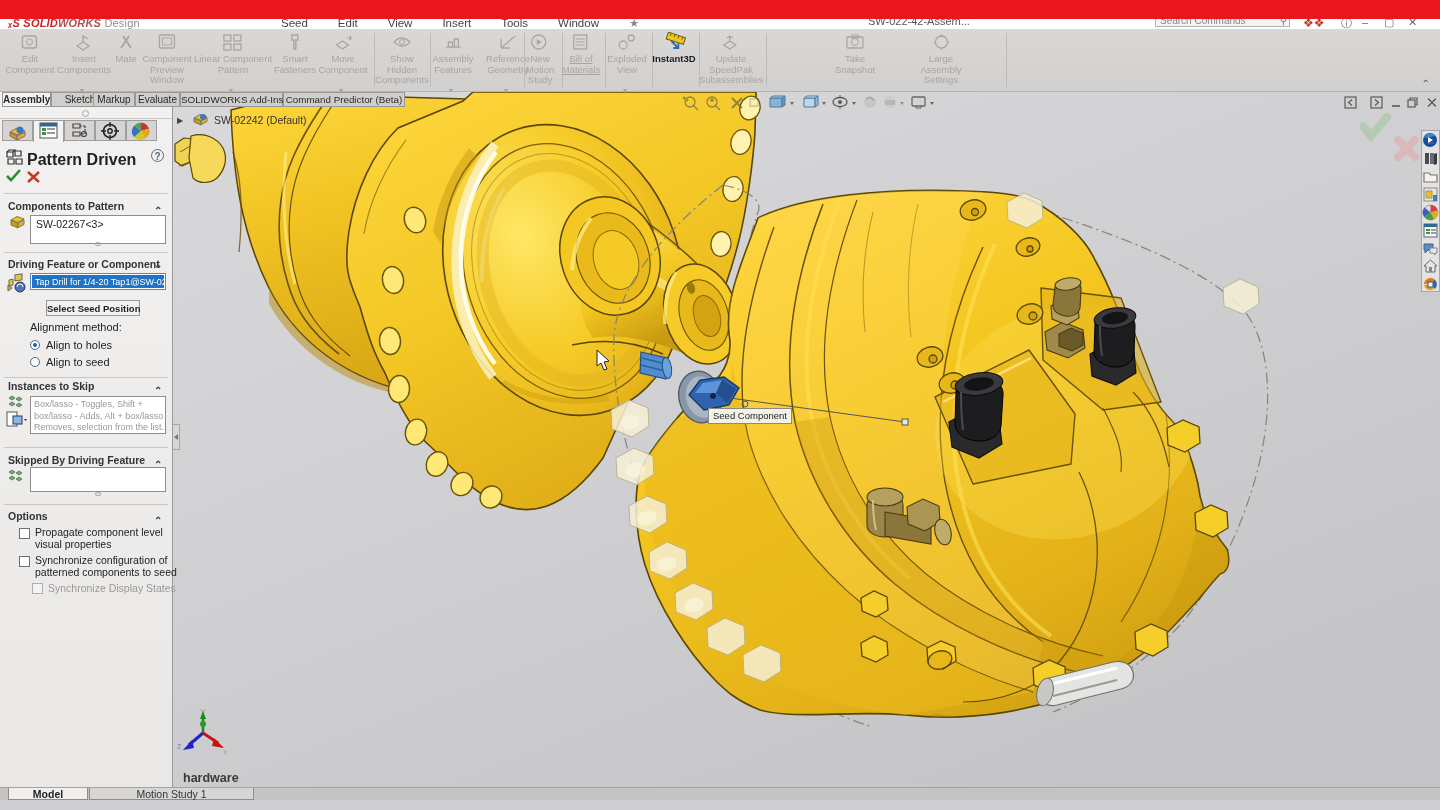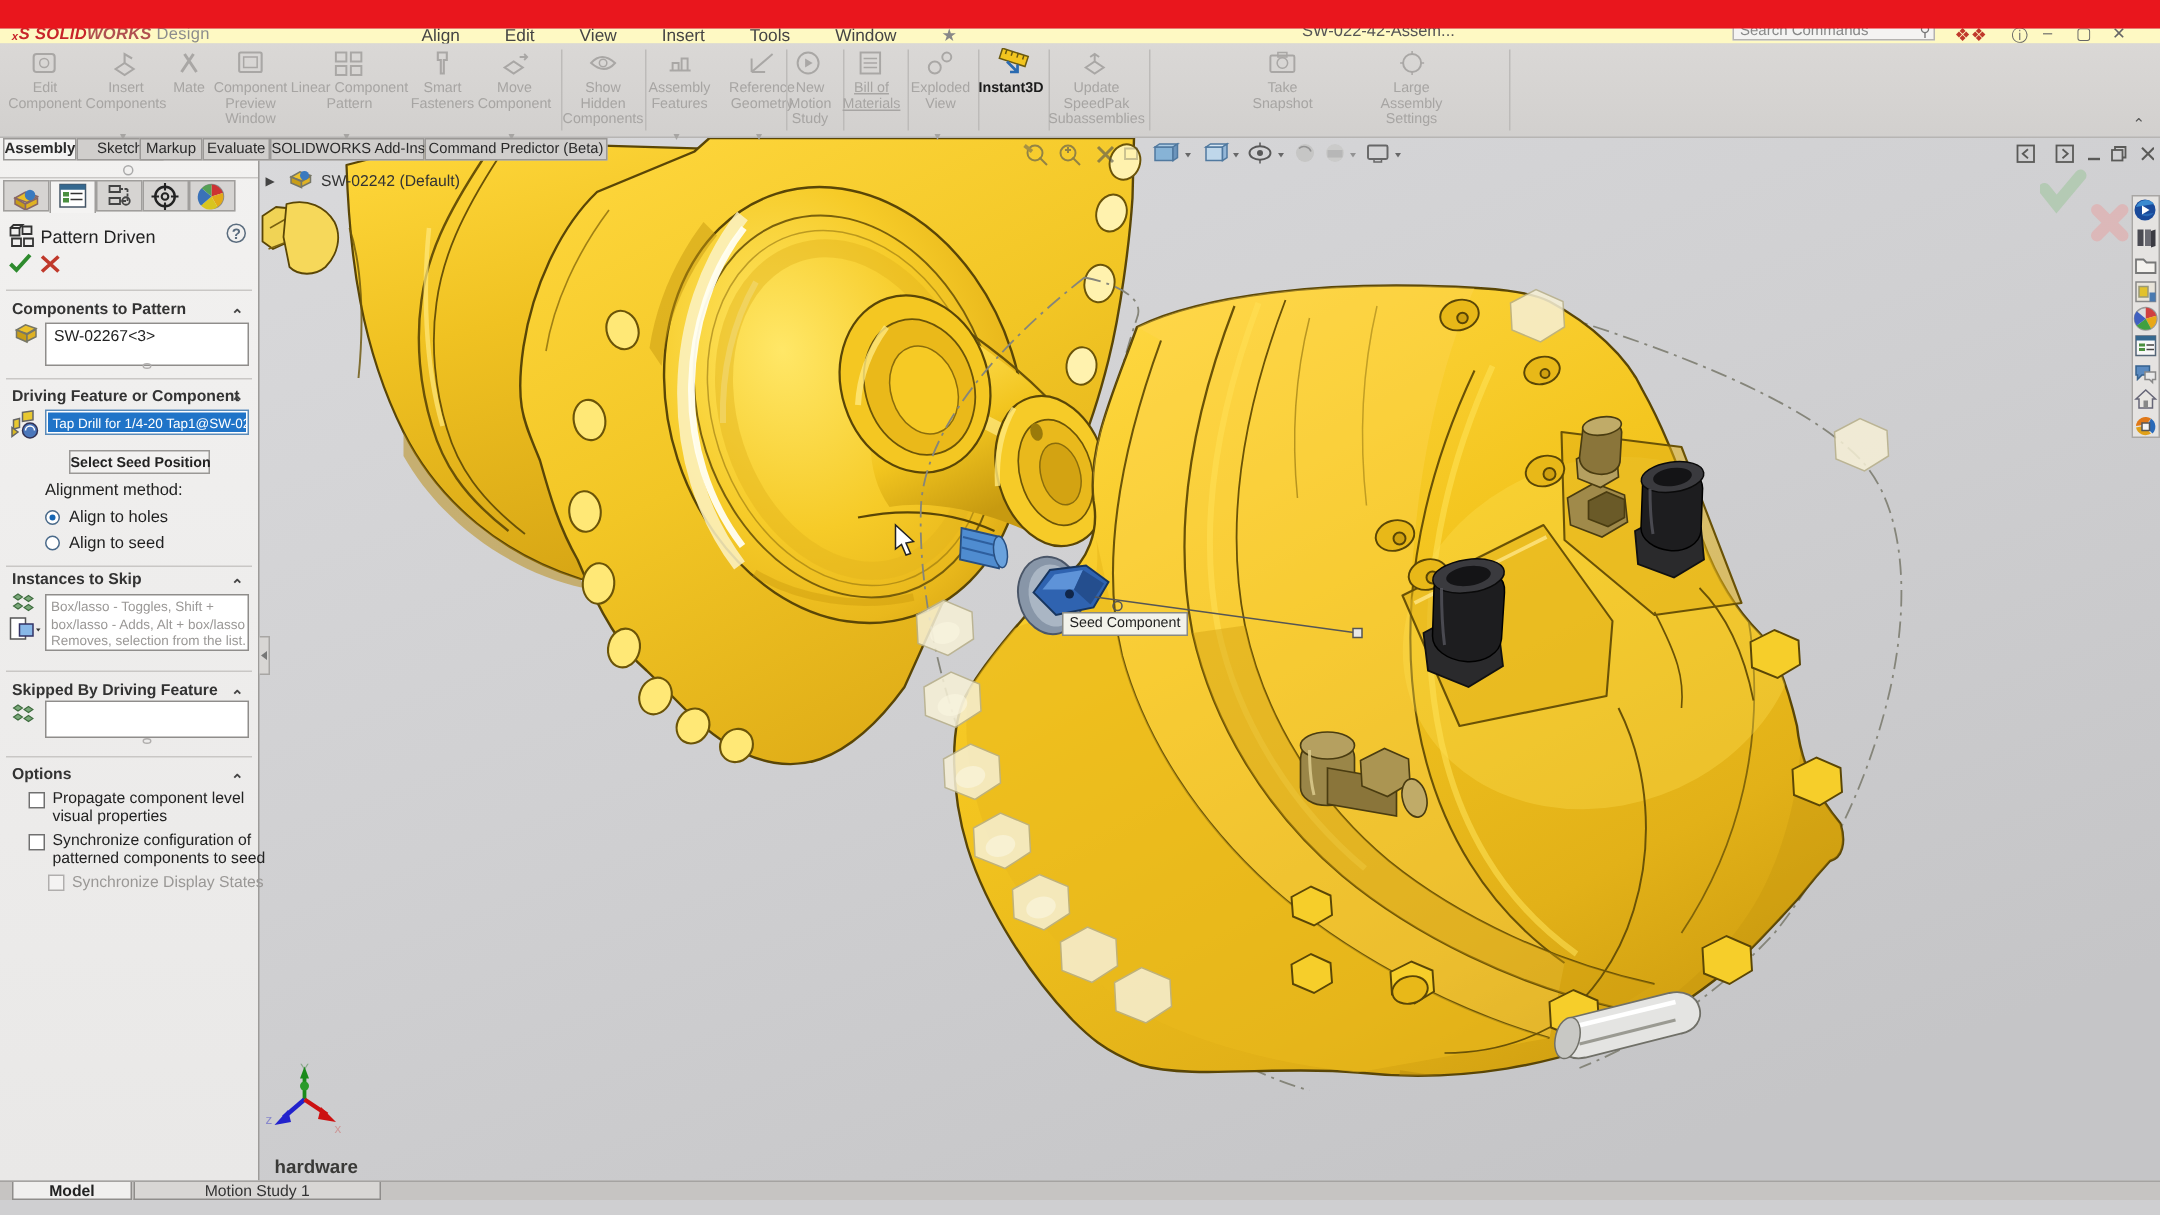--- a/index.html
+++ b/index.html
@@ -4,21 +4,21 @@
 <style>
   * { margin:0; padding:0; box-sizing:border-box; }
   html,body { width:1440px; height:810px; overflow:hidden; font-family:"Liberation Sans", sans-serif; }
   #app { position:relative; width:1440px; height:810px; background:#cfcfd1; }
   .abs { position:absolute; }
 
   
   #redbar { left:0; top:0; width:1440px; height:19px; background:#e9161d; z-index:50; }
 
   
-  #titlebar { left:0; top:19px; width:1440px; height:10px; background:#fef9c3; z-index:40; overflow:visible; }
+  #titlebar { left:0; top:19px; width:1440px; height:10px; background:#ffffff; z-index:40; overflow:visible; }
   #titlebar .logo { position:absolute; left:8px; top:-2px; font-size:11px; font-weight:bold; color:#c8242a; font-style:italic; letter-spacing:0.2px;}
   #titlebar .logo .grp { color:#8d8d8d; font-weight:normal; font-style:normal;}
   .menus { position:absolute; left:281px; top:-3px; font-size:11.5px; color:#444; }
   .menus span { margin-right:30px; }
   #doctitle { position:absolute; left:868px; top:-4px; font-size:11px; color:#555;text-align:center; }
   #searchbox { position:absolute; left:1155px; top:-5px; width:135px; height:13px; border:1px solid #b5b3b1; background:#f4f3f2; font-size:10px; color:#888; padding-left:4px; }
   #searchbox .mag { position:absolute; right:2px; top:0px; color:#777; font-size:10px;}
   .tb-ic { position:absolute; top:-3px; color:#666; font-size:11px; }
 
   
@@ -34,21 +34,21 @@
   .ftab { position:absolute; top:0; height:15px; background:#d0cecc; border:1px solid #9a9896; font-size:10px; color:#2a2a2a; text-align:center; line-height:14px; white-space:nowrap; }
   .ftab.on { background:#f4f3f2; font-weight:bold; }
 
   
   #lpanel { left:0; top:92px; width:173px; height:695px; background:linear-gradient(#f2f1f0, #e9e8e7); border-right:1px solid #9d9b99; z-index:35; }
   #lpanel .handle { position:absolute; left:0; top:14px; width:172px; height:13px; border-bottom:1px solid #c9c7c5; }
   #lpanel .handle:after { content:""; position:absolute; left:82px; top:4px; width:5px; height:5px; border:1px solid #aaa; border-radius:50%; }
   .ptabs { position:absolute; left:1px; top:28px; width:172px; height:22px; }
   .ptab { position:absolute; top:0; width:31px; height:21px; background:#d6d4d2; border:1px solid #a09e9c; }
   .ptab.on { background:#f4f3f2; border-bottom:none; height:22px; }
-  .pm-title { position:absolute; left:27px; top:59px; font-size:12px; font-weight:normal; color:#222; }
+  .pm-title { position:absolute; left:27px; top:59px; font-size:16px; font-weight:bold; color:#222; }
   .pm-help { position:absolute; left:151px; top:57px; width:13px; height:13px; border:1.5px solid #5a6c7e; border-radius:50%; color:#5a6c7e; font-size:10px; text-align:center; line-height:13px; font-weight:bold;}
   .sec-h { position:absolute; left:8px; font-size:10.5px; font-weight:bold; color:#333; white-space:nowrap; }
   .chev { position:absolute; right:10px; width:8px; height:8px; }
   .chev:before { content:"\2303"; font-size:10px; color:#444; font-weight:bold;}
   .divl { position:absolute; left:4px; width:164px; height:1px; background:#c9c7c5; }
   .selbox { position:absolute; left:30px; width:136px; background:#fff; border:1px solid #8f8d8b; }
   .pm-label { position:absolute; font-size:11px; color:#222; white-space:nowrap; }
   .gray { color:#9a9896; }
 </style>
 </head>
@@ -459,21 +459,21 @@
     </div>
   </div>
 
   <div class="abs" style="left:708px; top:408px; z-index:22; background:#f2f2ea; border:1px solid #8a8a82; font-size:9.5px; color:#222; padding:1px 4px 2px 4px;">Seed Component</div>
 
   <div class="abs" style="left:183px; top:771px; z-index:20; font-size:12.5px; font-weight:bold; color:#3a3a38;">hardware</div>
 
   <div class="abs" id="redbar"></div>
   <div class="abs" id="titlebar">
     <div class="logo">ₓS SOLID<span style="color:#b05050;">WORKS</span><span class="grp"> Design</span></div>
-    <div class="menus"><span>Align</span><span>Edit</span><span>View</span><span>Insert</span><span>Tools</span><span>Window</span><span style="color:#888;">★</span></div>
+    <div class="menus"><span>Seed</span><span>Edit</span><span>View</span><span>Insert</span><span>Tools</span><span>Window</span><span style="color:#888;">★</span></div>
     <div id="doctitle">SW-022-42-Assem...</div>
     <div id="searchbox">Search Commands<span class="mag">⚲</span></div>
     <span class="tb-ic" style="left:1303px; color:#c0392b; font-size:12px;">❖❖</span>
     <span class="tb-ic" style="left:1341px;">ⓘ</span>
     <span class="tb-ic" style="left:1362px;">–</span>
     <span class="tb-ic" style="left:1384px;">▢</span>
     <span class="tb-ic" style="left:1408px;">✕</span>
   </div>
 
   <div class="abs" id="ribbon">

